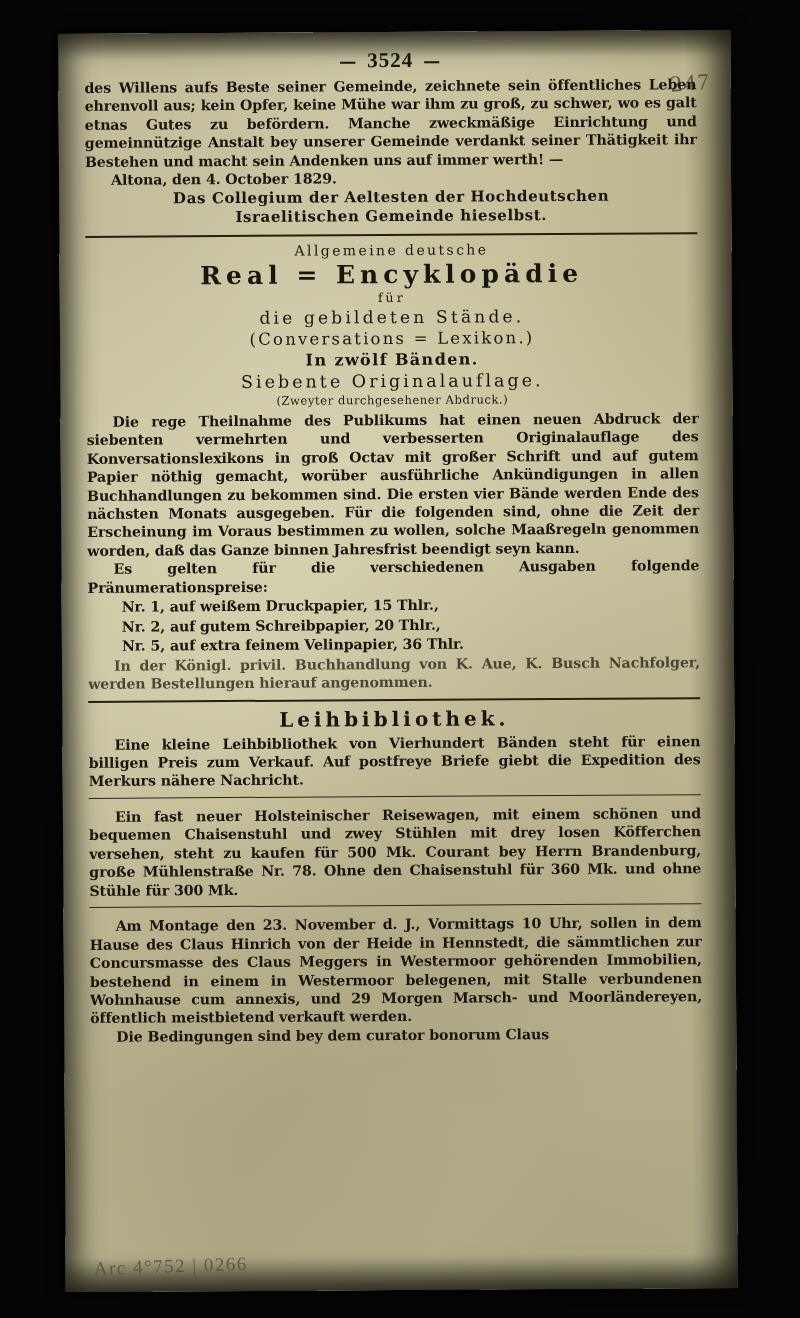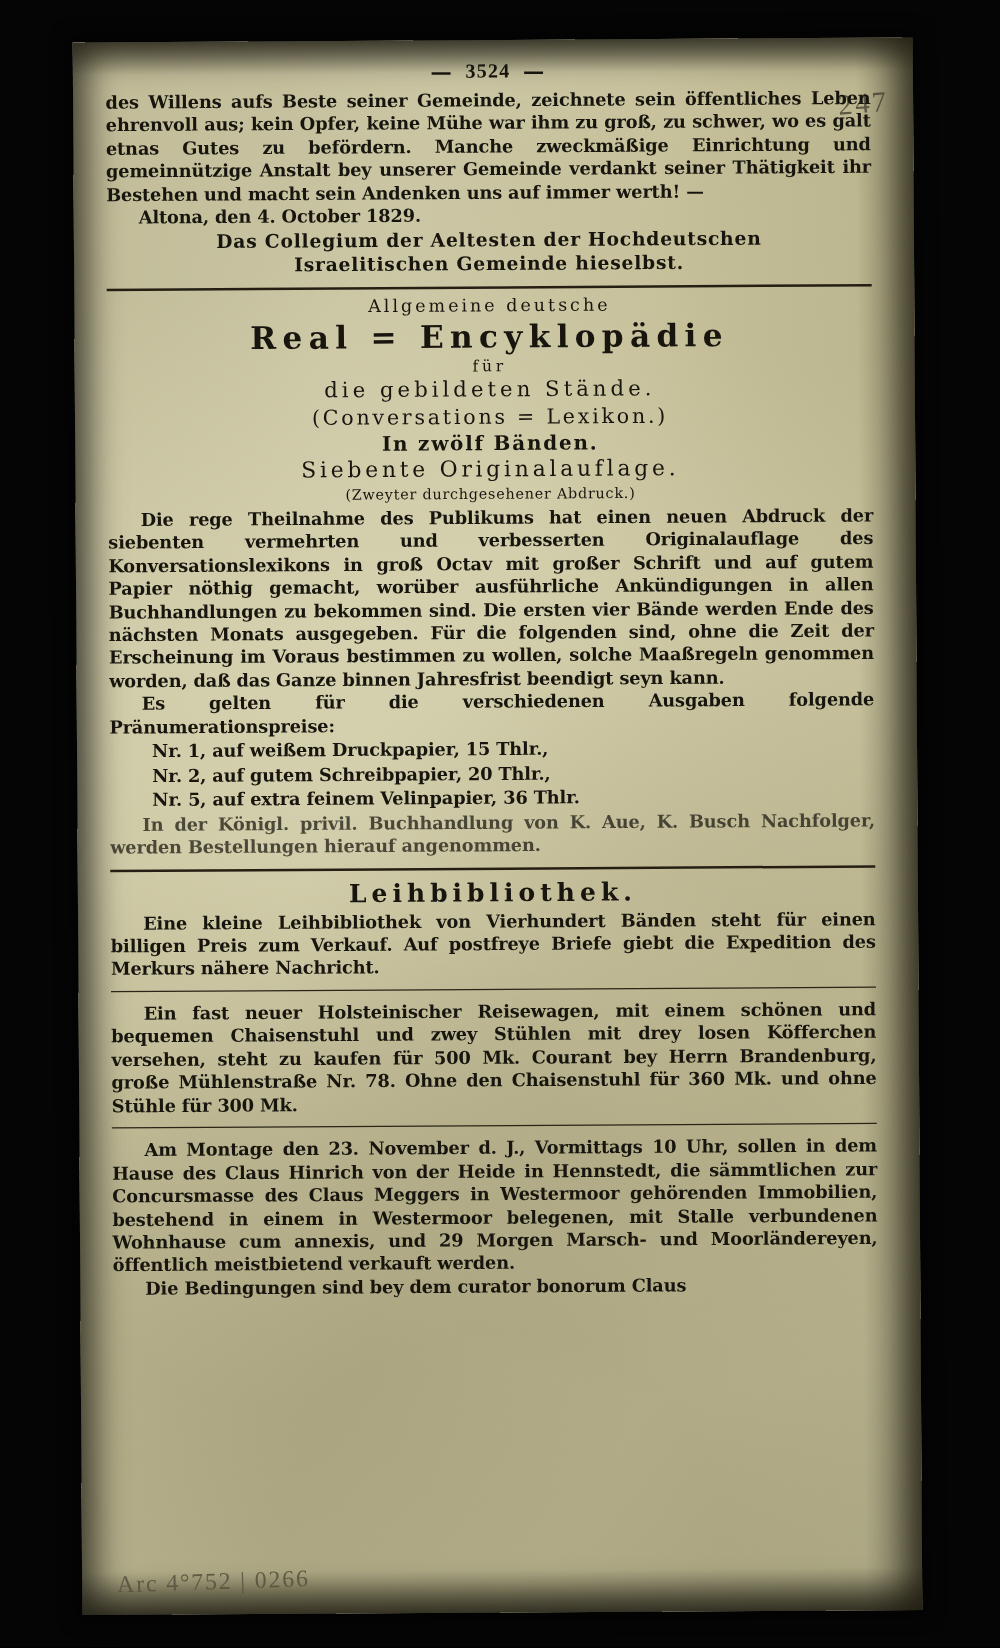--- a/index.html
+++ b/index.html
@@ -82,21 +82,21 @@
     justify-content: center;
     gap: 10px;
     margin: 6px 0 4px 0;
   }
   .pageno-row .dash {
     font-size: 17px;
     font-weight: bold;
     letter-spacing: 1px;
   }
   .pageno {
-    font-size: 16px;
+    font-size: 21px;
     font-weight: bold;
     letter-spacing: 1px;
     font-family: "Liberation Serif", serif;
   }
 
   
   .fraktur {
     font-family: "DejaVu Serif", serif;
     font-size: 14.2px;
     line-height: 1.30;

